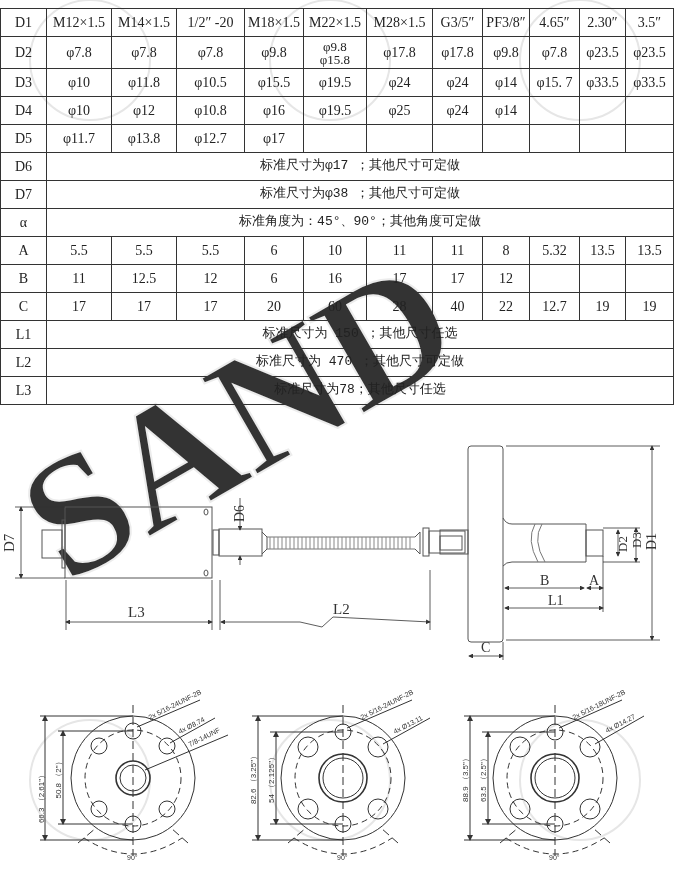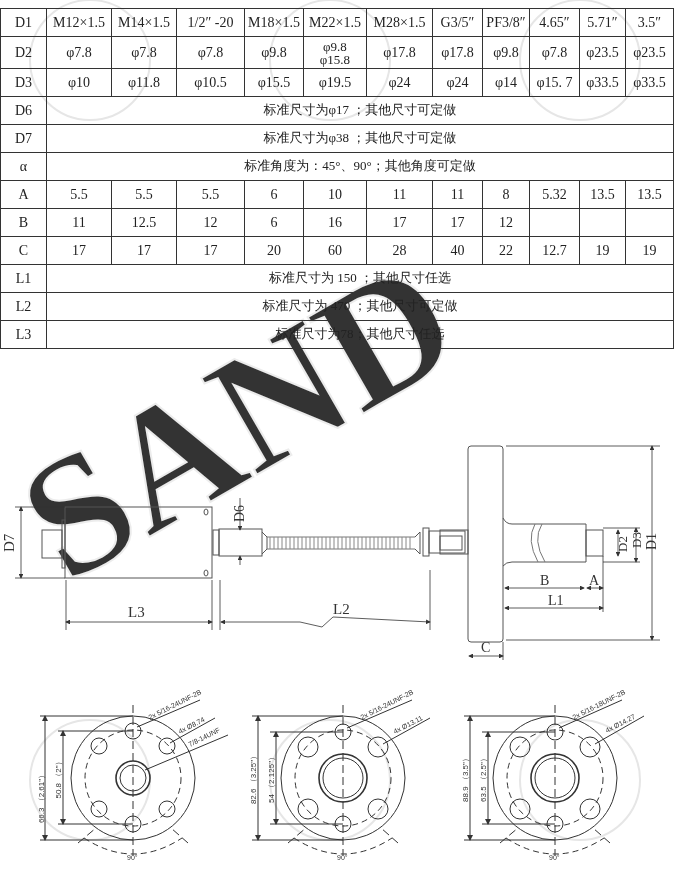--- a/index.html
+++ b/index.html
@@ -3,21 +3,21 @@
 <meta charset="utf-8">
 <style>
   html, body { margin:0; padding:0; background:#ffffff; }
   body { width:675px; height:878px; position:relative; overflow:hidden;
          font-family:"Liberation Serif", "DejaVu Serif", serif; color:#222; }
   .wm { position:absolute; left:0; top:0; width:675px; height:878px; pointer-events:none; }
   table.spec { position:absolute; left:0; top:8px; border-collapse:collapse; table-layout:fixed; width:673px; }
   table.spec td { border:1px solid #333; text-align:center; vertical-align:middle; padding:0;
                   font-size:14px; height:27px; white-space:nowrap; overflow:hidden; line-height:1.1; }
   table.spec td.h { width:46px; font-size:14px; }
-  table.spec td.note { font-family:Liberation Serif, serif; font-size:13px; }
+  table.spec td.note { font-family:Liberation Mono, monospace; font-size:13px; }
   table.spec tr.d2 td { height:31px; }
   table.spec td .two { display:block; font-size:13px; line-height:1.0; }
   svg.draw { position:absolute; left:0; top:410px; }
   svg text { font-family:"Liberation Serif", serif; fill:#333; }
   svg text.sans { font-family:"Liberation Sans", sans-serif; }
 </style>
 </head>
 <body>
 
 <svg class="wm" width="675" height="878" viewBox="0 0 675 878">
@@ -52,21 +52,21 @@
     <td class="h">D1</td>
     <td>M12×1.5</td>
     <td>M14×1.5</td>
     <td>1/2″ -20</td>
     <td>M18×1.5</td>
     <td>M22×1.5</td>
     <td>M28×1.5</td>
     <td>G3/5″</td>
     <td>PF3/8″</td>
     <td>4.65″</td>
-    <td>5.71″</td>
+    <td>2.30″</td>
     <td>3.5″</td>
   </tr>
   <tr class="d2">
     <td class="h">D2</td>
     <td>φ7.8</td>
     <td>φ7.8</td>
     <td>φ7.8</td>
     <td>φ9.8</td>
     <td>
           <span class="two">φ9.8</span>
@@ -85,20 +85,48 @@
     <td>φ11.8</td>
     <td>φ10.5</td>
     <td>φ15.5</td>
     <td>φ19.5</td>
     <td>φ24</td>
     <td>φ24</td>
     <td>φ14</td>
     <td>φ15. 7</td>
     <td>φ33.5</td>
     <td>φ33.5</td>
+  </tr>
+  <tr>
+    <td class="h">D4</td>
+    <td>φ10</td>
+    <td>φ12</td>
+    <td>φ10.8</td>
+    <td>φ16</td>
+    <td>φ19.5</td>
+    <td>φ25</td>
+    <td>φ24</td>
+    <td>φ14</td>
+    <td></td>
+    <td></td>
+    <td></td>
+  </tr>
+  <tr>
+    <td class="h">D5</td>
+    <td>φ11.7</td>
+    <td>φ13.8</td>
+    <td>φ12.7</td>
+    <td>φ17</td>
+    <td></td>
+    <td></td>
+    <td></td>
+    <td></td>
+    <td></td>
+    <td></td>
+    <td></td>
   </tr>
   <tr>
     <td class="h">D6</td>
     <td class="note" colspan="11">标准尺寸为φ17 ；其他尺寸可定做</td>
   </tr>
   <tr>
     <td class="h">D7</td>
     <td class="note" colspan="11">标准尺寸为φ38 ；其他尺寸可定做</td>
   </tr>
   <tr>

